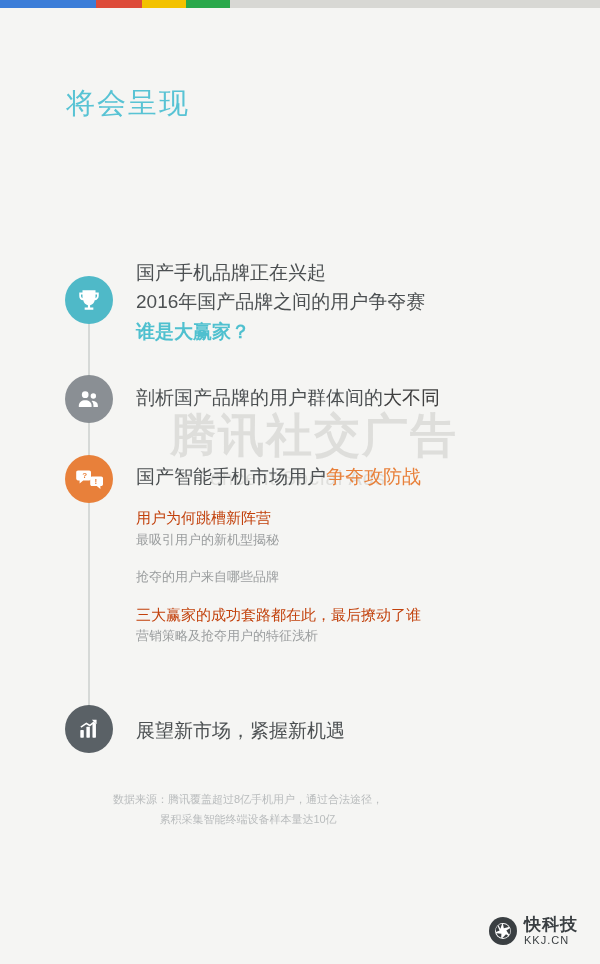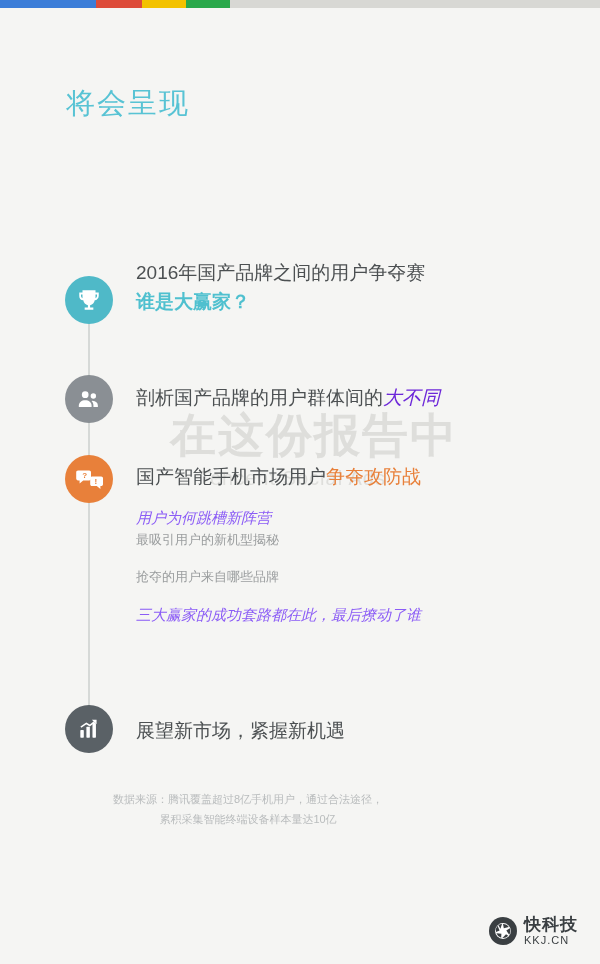--- a/index.html
+++ b/index.html
@@ -100,32 +100,31 @@
     line-height: 1.55;
     white-space: nowrap;
   }
   .line2 {
     font-size: 19px;
     color: #4c5052;
     line-height: 1.55;
     white-space: nowrap;
   }
   .hl-teal { color: #4fc0cf; font-weight: bold; }
-  .hl-purple { color: #6d28d9; font-style: italic; }
+  .hl-purple { color: #404040; }
   .hl-orange { color: #e8803a; }
 
   .sub-item {
     margin-top: 16px;
   }
   .sub-main {
     font-size: 15px;
-    color: #8b5cf6;
+    color: #c2410c;
     line-height: 1.5;
     white-space: nowrap;
-    font-style: italic;
   }
   .sub-note {
     font-size: 13px;
     color: #9a9d9e;
     line-height: 1.6;
     white-space: nowrap;
   }
 
   .footnote {
     position: absolute;
@@ -174,40 +173,41 @@
 
 <div class="topbar">
   <div class="seg-blue"></div>
   <div class="seg-red"></div>
   <div class="seg-yellow"></div>
   <div class="seg-green"></div>
   <div class="seg-gray"></div>
 </div>
 
 <div class="watermark">
-  <div>在这份报告中</div>
+  <div>腾讯社交广告</div>
   <div class="sub">Tencent Social Ads</div>
 </div>
 
 <div class="title-block">
   <div class="title-sub">将会呈现</div>
 </div>
 
 <div class="timeline"></div>
 
 <div class="content">
 
   <div class="bullet" style="top:276px; background:#4fb9c8;">
     <span>
       <svg width="26" height="26" viewBox="0 0 24 24" fill="#ffffff">
         <path d="M6 3h12v2h3v3c0 2.2-1.6 4-3.7 4.3A6 6 0 0 1 13 16.9V19h3v2H8v-2h3v-2.1a6 6 0 0 1-4.3-4.6A4.2 4.2 0 0 1 3 8V5h3V3zm0 4H4.6v1c0 1 .6 1.9 1.4 2.3V7zm12 0v3.3c.8-.4 1.4-1.3 1.4-2.3V7H18z"></path>
       </svg>
     </span>
   </div>
   <div class="texts" style="top:258px;">
+    <div class="line1">国产手机品牌正在兴起</div>
     <div class="line2">2016年国产品牌之间的用户争夺赛</div>
     <div class="line2 hl-teal">谁是大赢家？</div>
   </div>
 
   <div class="bullet" style="top:375px; background:#8a8f94;">
     <span>
       <svg width="26" height="26" viewBox="0 0 24 24" fill="#ffffff">
         <circle cx="8.5" cy="8" r="3.1"></circle>
         <circle cx="16" cy="9.2" r="2.5"></circle>
         <path d="M2.6 18.2c0-3.1 2.6-5 5.9-5s5.9 1.9 5.9 5v1.2H2.6v-1.2z"></path>
@@ -236,20 +236,21 @@
       <div class="sub-main">用户为何跳槽新阵营</div>
       <div class="sub-note">最吸引用户的新机型揭秘</div>
     </div>
 
     <div class="sub-item">
       <div class="sub-note">抢夺的用户来自哪些品牌</div>
     </div>
 
     <div class="sub-item">
       <div class="sub-main">三大赢家的成功套路都在此，最后撩动了谁</div>
+      <div class="sub-note">营销策略及抢夺用户的特征浅析</div>
     </div>
   </div>
 
   <div class="bullet" style="top:705px; background:#5a6166;">
     <span>
       <svg width="26" height="26" viewBox="0 0 24 24" fill="#ffffff">
         <rect x="4" y="13" width="3.2" height="7" rx="0.6"></rect>
         <rect x="9.6" y="10" width="3.2" height="10" rx="0.6"></rect>
         <rect x="15.2" y="6.5" width="3.2" height="13.5" rx="0.6"></rect>
         <path d="M4.5 10.2l5-3.4 3.2 2 5.4-4.3" stroke="#ffffff" stroke-width="1.5" fill="none"></path>

